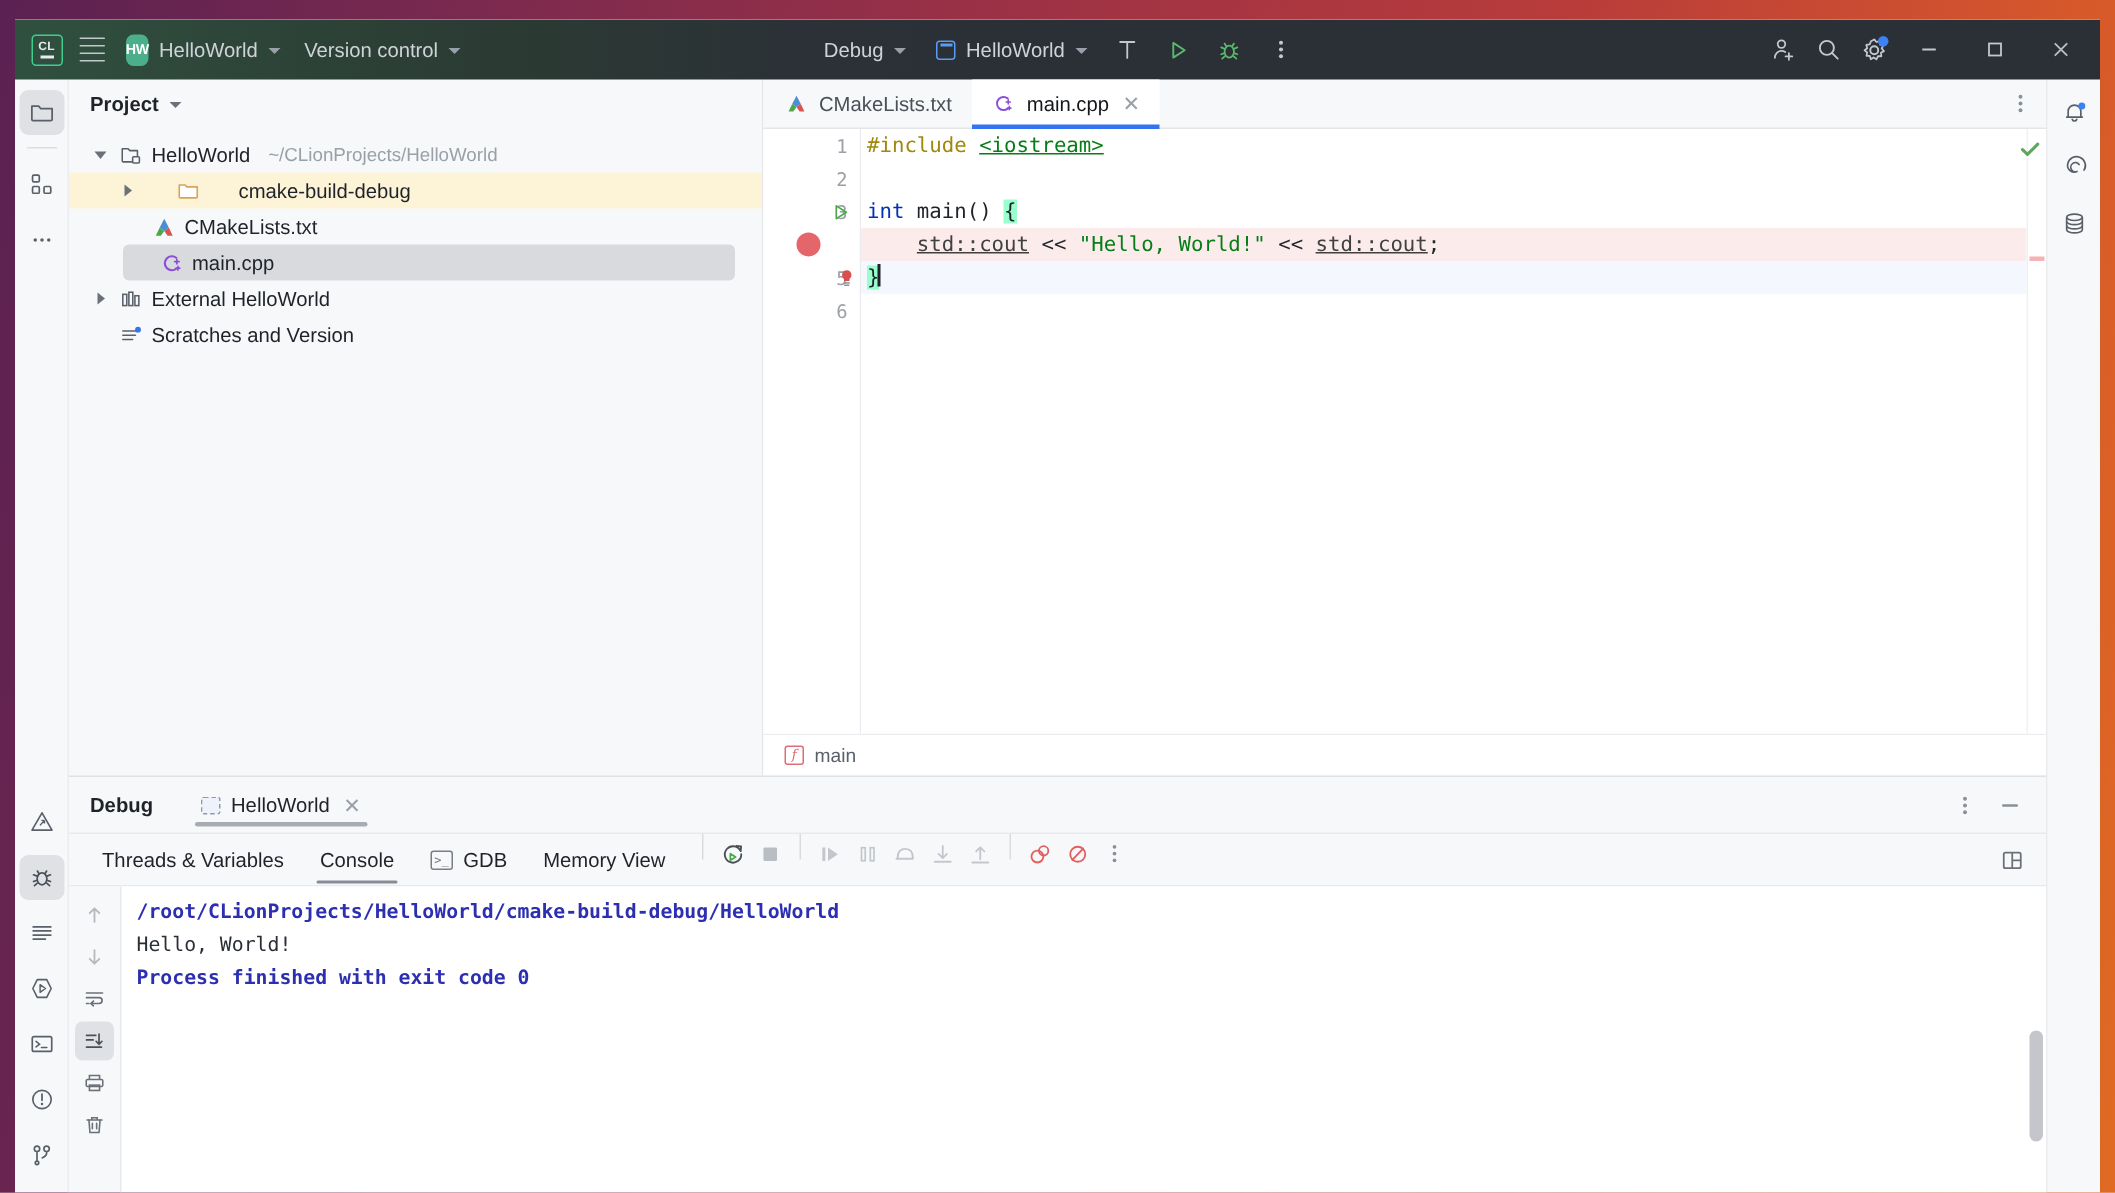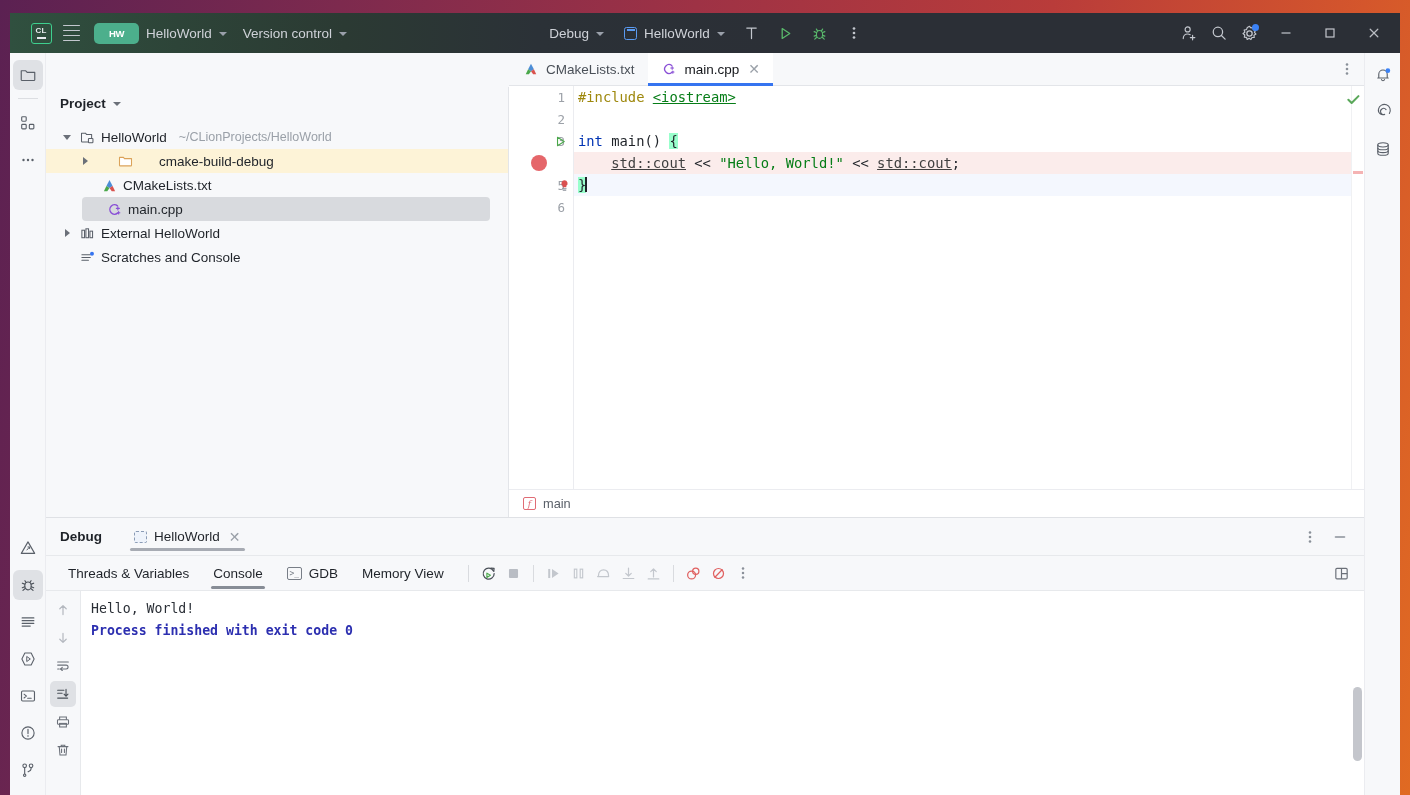--- a/index.html
+++ b/index.html
@@ -21,35 +21,35 @@
   }
 
   
   .titlebar {
     height: 40px; flex: 0 0 40px;
     background: linear-gradient(90deg, #30503f 0%, #2d4438 12%, #2b3a33 24%, #2b3137 38%, #2b2f36 55%, #2b2f36 100%);
     display: flex; align-items: center;
     color: #cfd2d8; font-size: 13.5px;
     position: relative;
   }
-  .tb-left { display: flex; align-items: flex-end; gap: 0; padding-left: 16px; }
+  .tb-left { display: flex; align-items: flex-end; gap: 0; padding-left: 6px; }
   .tb-btn {
     height: 28px; display: flex; align-items: center; gap: 7px;
     padding: 0 8px; border-radius: 5px; cursor: default; white-space: nowrap;
   }
   .cl-logo {
     width: 21px; height: 21px; border: 1.6px solid #3ecf8e; border-radius: 3px;
     display: flex; flex-direction: column; align-items: center; justify-content: center;
     color: #e8eaee; font-size: 8px; font-weight: 700; line-height: 1; letter-spacing: .2px;
   }
   .cl-logo i { display:block; width: 9px; height: 1.6px; background: #e8eaee; margin-top: 1.5px; }
   .burger { width: 17px; display: flex; flex-direction: column; gap: 3.2px; }
   .burger span { display: block; height: 1.8px; background: #c3c7ce; border-radius: 1px; }
   .proj-badge {
-    width: 45px; height: 21px; border-radius: 5px; background: #4caf8c;
+    width: 15px; height: 21px; border-radius: 5px; background: #4caf8c;
     color: #fff; font-size: 9.5px; font-weight: 700;
     display: flex; align-items: center; justify-content: center; letter-spacing: -.3px;
   }
   .chev { width: 0; height: 0; border-left: 4px solid transparent; border-right: 4px solid transparent;
           border-top: 4.5px solid #9aa0aa; margin-top: 2px; }
   .tb-center {
     position: absolute; left: 0; right: 0; top: 0; height: 40px;
     display: flex; align-items: center; justify-content: center; gap: 4px;
     pointer-events: none;
   }
@@ -79,21 +79,21 @@
   }
   .sb-ico.sel { background: #dfe1e5; }
   .sb-div { width: 20px; height: 1px; background: #dcdee2; margin: 8px 0 2px; }
   .stripe .spacer { flex: 1; }
 
   .center-col { flex: 1; display: flex; flex-direction: column; min-width: 0; }
   .upper { flex: 0 0 464px; display: flex; min-height: 0; }
 
   
   .projwin { width: 463px; flex: 0 0 463px; background: #f7f8fa; display: flex; flex-direction: column;
-             border-right: 1px solid #e3e5e9; margin-top: 34px; }
+             border-right: 1px solid #e3e5e9; }
   .projwin-head { height: 32px; display: flex; align-items: center; padding: 0 14px; gap: 7px; }
   .projwin-title { font-size: 13.5px; font-weight: 700; color: #1f2329; }
   .tree { padding-top: 6px; font-size: 13.5px; color: #1f2329; }
   .trow { height: 24px; display: flex; align-items: center; gap: 5px; padding-left: 14px; white-space: nowrap; }
   .trow.hl { background: #fdf3d7; gap: 25px; }
   .trow.sel { background: #d8dade; margin: 0 18px 0 36px; padding-left: 24px; border-radius: 4px; }
   .twist { width: 14px; height: 14px; display: flex; align-items: center; justify-content: center; flex: 0 0 14px; }
   .tw-right { width: 0;height: 0; border-top: 4px solid transparent; border-bottom: 4px solid transparent; border-left: 5px solid #6b7079; }
   .tw-down  { width: 0;height: 0; border-left: 4px solid transparent; border-right: 4px solid transparent; border-top: 5px solid #6b7079; }
   .tico { width: 17px; height: 17px; flex: 0 0 17px; display: flex; align-items: center; justify-content: center; }
@@ -145,21 +145,21 @@
   .dbg-head { height: 37px; flex: 0 0 37px; display: flex; align-items: center; padding-left: 14px; gap: 0; }
   .dbg-title { font-size: 13.5px; font-weight: 700; color: #1f2329; margin-right: 20px; }
   .dbg-tab { display: flex; align-items: center; gap: 7px; height: 37px; padding: 0 12px;
              font-size: 13.5px; color: #1f2329; position: relative; }
   .dbg-tab.active::after { content:""; position:absolute; left: 8px; right: 8px; bottom: 4px; height: 3px;
                            background: #a7abb3; border-radius: 2px; }
   .sess-ico { width: 13px; height: 12px; border: 1.3px dashed #8a9bb5; border-radius: 2px; background: #eef3fb; }
   .dbg-head-right { margin-left: auto; display: flex; align-items: center; gap: 2px; padding-right: 10px; }
   .hb-ico { width: 28px; height: 28px; display:flex; align-items:center; justify-content:center; border-radius: 5px; }
 
-  .dbg-toolbar { height: 36px; flex: 0 0 36px; display: flex; align-items: center;
+  .dbg-toolbar { height: 36px; flex: 0 0 36px; display: flex; 
                  border-top: 1px solid #e7e9ec; border-bottom: 1px solid #e7e9ec; padding-left: 10px; }
   .dtab { height: 35px; display: flex; align-items: center; gap: 7px; padding: 0 12px;
           font-size: 13.5px; color: #1f2329; position: relative; }
   .dtab.active::after { content:""; position:absolute; left: 10px; right: 10px; bottom: 2px; height: 2.5px;
                         background: #878d96; border-radius: 2px; }
   .gdb-ico { width: 15px; height: 13px; border: 1.3px solid #787e87; border-radius: 2px;
              font-family:"DejaVu Sans Mono", monospace; font-size: 8px; color:#787e87;
              display:flex; align-items:center; justify-content:center; }
   .dsep { width: 1px; height: 17px; background: #d9dbdf; margin: 0 7px; }
   .dt-ico { width: 25px; height: 26px; display:flex; align-items:center; justify-content:center; border-radius: 5px; }
@@ -448,21 +448,21 @@
 
             <div class="trow" style="padding-left:33px">
               <span class="tico">
                 <svg width="15" height="15" viewBox="0 0 16 16">
                   <g stroke="#5a6069" stroke-width="1.1" stroke-linecap="round">
                         <path d="M2 5h9M2 8h9M2 11h7"></path>
                       </g>
                   <circle cx="12.8" cy="4" r="2.1" fill="#3574f0"></circle>
                 </svg>
               </span>
-              <span>Scratches and Console</span>
+              <span>Scratches and Version</span>
             </div>
 
           </div>
         </div>
 
         <div class="editor">
 
           <div class="tabbar">
             <div class="etab">
               <span class="tico">
@@ -701,20 +701,21 @@
                 <g stroke="#6b7079" stroke-width="1.2" fill="none" stroke-linecap="round">
                   <path d="M3.4 5.2h11.2M7 5.2V3.6h4v1.6"></path>
                   <path d="M4.8 5.2 5.6 14.6h6.8l.8-9.4"></path>
                   <path d="M7.4 7.8v4M10.6 7.8v4"></path>
                 </g>
               </svg>
             </div>
           </div>
 
           <div class="console">
+            <div class="cl-line link">/root/CLionProjects/HelloWorld/cmake-build-debug/HelloWorld</div>
             <div class="cl-line">Hello, World!</div>
             <div class="cl-line"></div>
             <div class="cl-line note">Process finished with exit code 0</div>
             <div class="cl-scroll"></div>
           </div>
         </div>
       </div>
     </div>
 
     <div class="stripe right">

